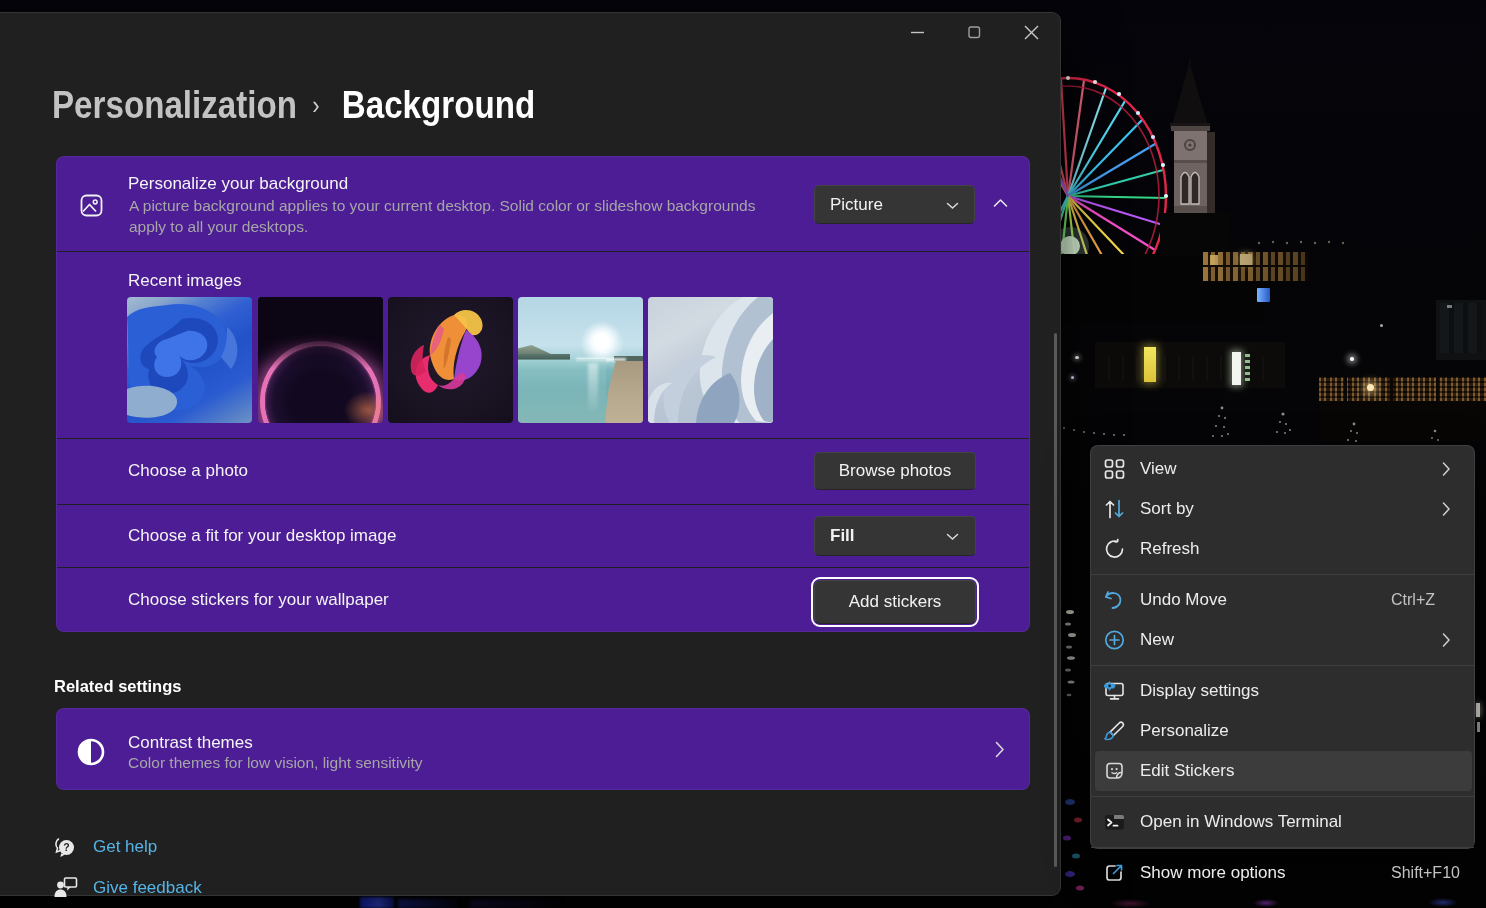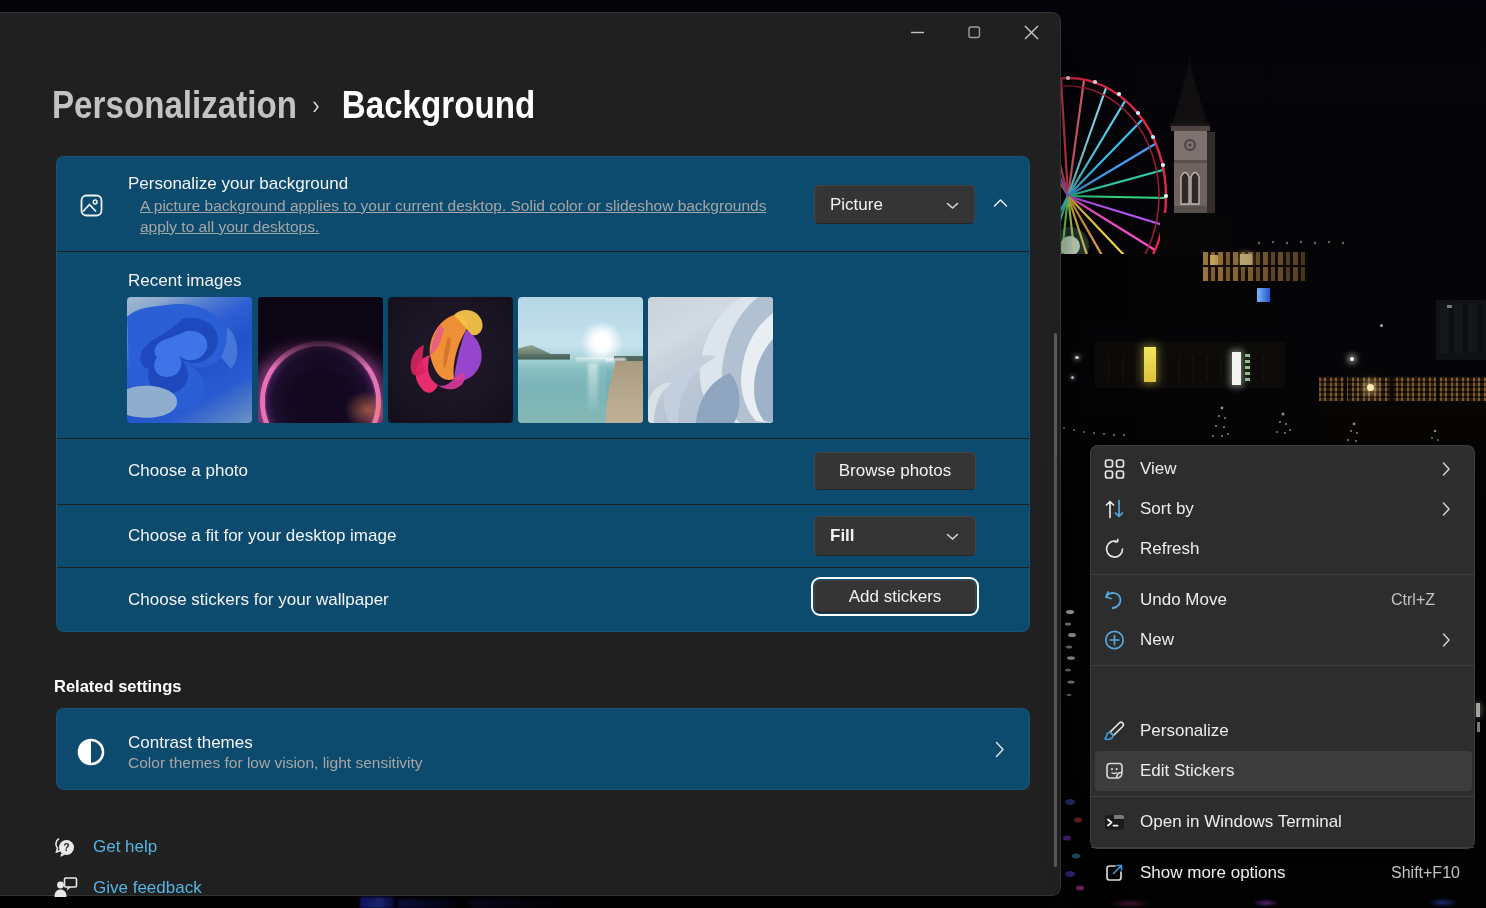--- a/index.html
+++ b/index.html
@@ -10,21 +10,21 @@
   #win {
     position:absolute; left:-20px; top:12px; width:1081px; height:884px;
     background:#202020; border-radius:9px;
     border:1px solid rgba(255,255,255,0.09);
     box-shadow: 0 24px 60px rgba(0,0,0,0.75);
   }
   #crumb { position:absolute; left:52px; top:83px; line-height:44px; font-size:39px; font-weight:700; color:#fff; transform:scaleX(0.85); transform-origin:left center; white-space:nowrap; }
   #crumb .dim { color:#c3c3c3; }
   #crumb .sep { font-weight:400; color:#cfcfcf; font-size:26px; vertical-align:4px; margin:0 26px 0 18px; }
   .card {
-    position:absolute; left:76px; width:974px; background:#0c4a6e;
+    position:absolute; left:76px; width:974px; background:#4c1d95;
     border:1px solid rgba(255,255,255,0.055); border-radius:8px;
   }
   .rowsep { position:absolute; left:0; right:0; height:1px; background:#1f1f1f; }
   .t-white { color:#f4f4f4; font-size:17px; line-height:22px; }
   .t-grey { color:#a6a6a6; font-size:15.5px; line-height:20.5px; }
   .btn {
     position:absolute; background:#353535; border:1px solid rgba(255,255,255,0.075);
     border-bottom-color:rgba(0,0,0,0.3);
     border-radius:5px; color:#f2f2f2; font-size:17px;
     display:flex; align-items:center; justify-content:center;
@@ -257,21 +257,21 @@
 <div id="crumb"><span class="dim">Personalization</span><span class="sep">›</span><span>Background</span></div>
 
 <div class="card" style="left:56px; top:156px; width:974px; height:476px;">
 
   <svg class="abs" style="left:23px;top:37px;" width="23" height="23" viewBox="0 0 23 23">
     <rect x="1.5" y="1.5" width="20" height="20" rx="5" fill="none" stroke="#f0f0f0" stroke-width="1.8"></rect>
     <circle cx="15.2" cy="8" r="1.9" fill="none" stroke="#f0f0f0" stroke-width="1.5"></circle>
     <path d="M3 17.5 L9.5 10.5 L16 17.5" fill="none" stroke="#f0f0f0" stroke-width="1.8" stroke-linejoin="round"></path>
   </svg>
   <div class="abs t-white" style="left:71px;top:16px;">Personalize your background</div>
-  <div class="abs t-grey" style="left:83px;top:39px;text-decoration:underline;">A picture background applies to your current desktop. Solid color or slideshow backgrounds<br>apply to all your desktops.</div>
+  <div class="abs t-grey" style="left:72px;top:39px;">A picture background applies to your current desktop. Solid color or slideshow backgrounds<br>apply to all your desktops.</div>
   <div class="btn" style="left:757px;top:28px;width:161px;height:39px;justify-content:flex-start;padding-left:15px;">Picture
     <svg class="abs" style="left:131px;top:16px;" width="13" height="8" viewBox="0 0 13 8">
         <path d="M1.5 1.5 L6.5 6 L11.5 1.5" fill="none" stroke="#dadada" stroke-width="1.5" stroke-linecap="round"></path>
       </svg>
   </div>
   <svg class="abs" style="left:936px;top:41px;" width="15" height="10" viewBox="0 0 15 10">
       <path d="M1.5 8 L7.5 2 L13.5 8" fill="none" stroke="#e6e6e6" stroke-width="1.6" stroke-linecap="round" stroke-linejoin="round"></path>
     </svg>
   <div class="rowsep" style="top:94px;"></div>
 
@@ -340,21 +340,21 @@
 
   <div class="abs t-white" style="left:71px;top:368px;">Choose a fit for your desktop image</div>
   <div class="btn" style="left:757px;top:359px;width:162px;height:40px;justify-content:flex-start;padding-left:15px;font-weight:bold;">Fill
     <svg class="abs" style="left:131px;top:16px;" width="13" height="8" viewBox="0 0 13 8">
         <path d="M1.5 1.5 L6.5 6 L11.5 1.5" fill="none" stroke="#dadada" stroke-width="1.5" stroke-linecap="round"></path>
       </svg>
   </div>
   <div class="rowsep" style="top:410px;"></div>
 
   <div class="abs t-white" style="left:71px;top:432px;">Choose stickers for your wallpaper</div>
-  <div class="btn" style="left:757px;top:423px;width:162px;height:33px;outline:2.5px solid #ffffff;outline-offset:1.5px;border-radius:6px;">Add stickers</div>
+  <div class="btn" style="left:757px;top:423px;width:162px;height:44px;outline:2.5px solid #ffffff;outline-offset:1.5px;border-radius:6px;">Add stickers</div>
 </div>
 
 <div class="abs" style="left:54px;top:675px;color:#fff;font-size:16.5px;line-height:22px;font-weight:700;">Related settings</div>
 
 <div class="card" style="left:56px; top:708px; width:974px; height:82px;">
   <svg class="abs" style="left:20px;top:29px;" width="28" height="28" viewBox="0 0 28 28">
     <circle cx="14" cy="14" r="12" fill="none" stroke="#fff" stroke-width="2.6"></circle>
     <path d="M14 2 A12 12 0 0 0 14 26 Z" fill="#fff"></path>
   </svg>
   <div class="abs t-white" style="left:71px;top:23px;">Contrast themes</div>
@@ -435,20 +435,29 @@
       <circle cx="10.5" cy="10.5" r="8.7" fill="none" stroke="#53a9dd" stroke-width="1.7"></circle>
       <path d="M10.5 6 L10.5 15 M6 10.5 L15 10.5" stroke="#53a9dd" stroke-width="1.7" stroke-linecap="round"></path>
     </svg>
     <span class="lbl">New</span>
     <svg class="chev" width="9" height="15" viewBox="0 0 9 15">
         <path d="M1.5 1.5 L7 7.5 L1.5 13.5" fill="none" stroke="#d0d0d0" stroke-width="1.5" stroke-linecap="round" stroke-linejoin="round"></path>
       </svg>
   </div>
   <div class="msep" style="top:219px;"></div>
 
+  <div class="mi" style="top:225px;">
+    <svg class="ictr" viewBox="0 0 21 21">
+      <path d="M3.2 3 L17 3 Q19 3 19 5 L19 13 Q19 15 17 15 L4 15 Q2 15 2 13 L2 6.5" fill="none" stroke="#e6e6e6" stroke-width="1.6" stroke-linecap="round"></path>
+      <path d="M10.5 15 L10.5 18 M6.5 18.4 L14.5 18.4" stroke="#e6e6e6" stroke-width="1.6" stroke-linecap="round"></path>
+      <path d="M5.6 0.4 L7.1 2.9 L10 2.9 L11.5 5.4 L10 7.9 L7.1 7.9 L5.6 10.4 L4.1 7.9 L1.2 7.9 L-0.3 5.4 L1.2 2.9 L4.1 2.9 Z" fill="#3d9ad8"></path>
+      <circle cx="5.6" cy="5.4" r="1.3" fill="#151f27"></circle>
+    </svg>
+    <span class="lbl">Display settings</span>
+  </div>
 
   <div class="mi" style="top:305px;">
     <svg class="ictr" viewBox="0 0 21 21">
       <path d="M3 6 Q3 3 6 3 L15 3 Q18 3 18 6 L18 12 Q18 17.5 12.5 17.5 L6 17.5 Q3 17.5 3 14.5 Z" fill="none" stroke="#d8d8d8" stroke-width="1.6"></path>
       <path d="M18 12 Q13 11.5 12.5 17.5" fill="none" stroke="#d8d8d8" stroke-width="1.6"></path>
       <circle cx="8" cy="8.6" r="1.1" fill="#d8d8d8"></circle>
       <circle cx="12.6" cy="8.6" r="1.1" fill="#d8d8d8"></circle>
       <path d="M8 12.2 Q10.3 13.8 12.6 12.2" fill="none" stroke="#d8d8d8" stroke-width="1.4" stroke-linecap="round"></path>
     </svg>
     <span class="lbl">Edit Stickers</span>

